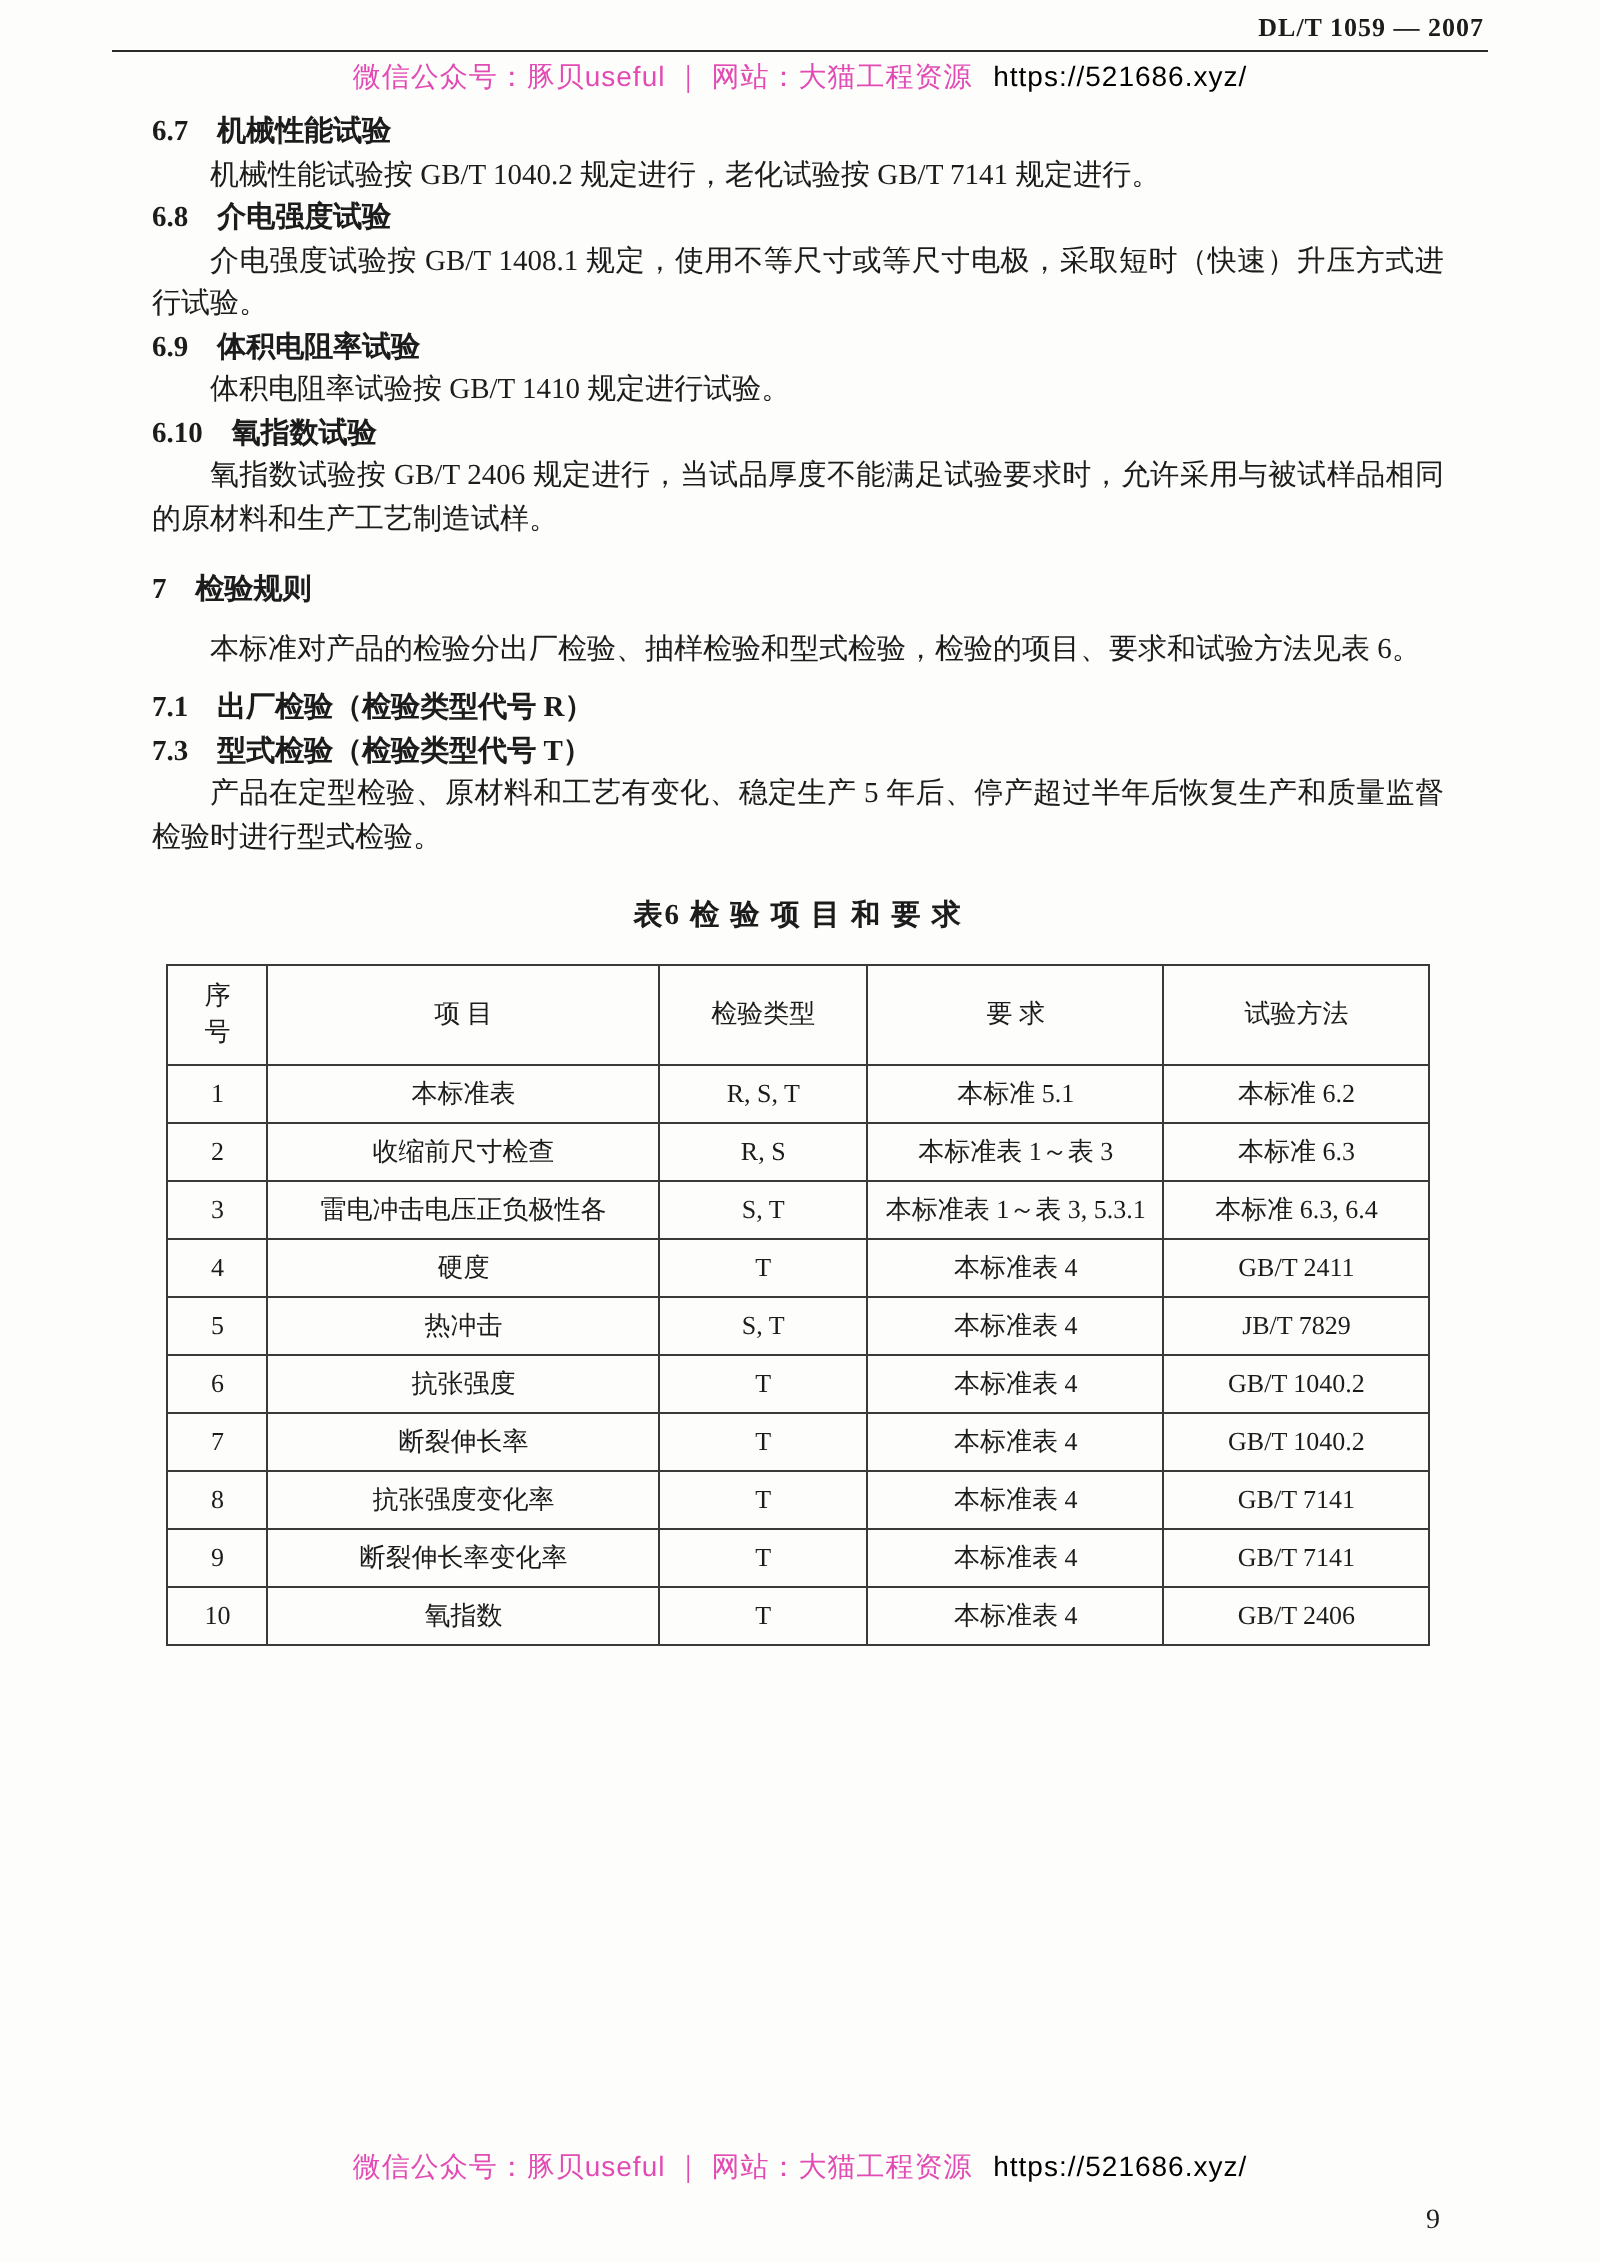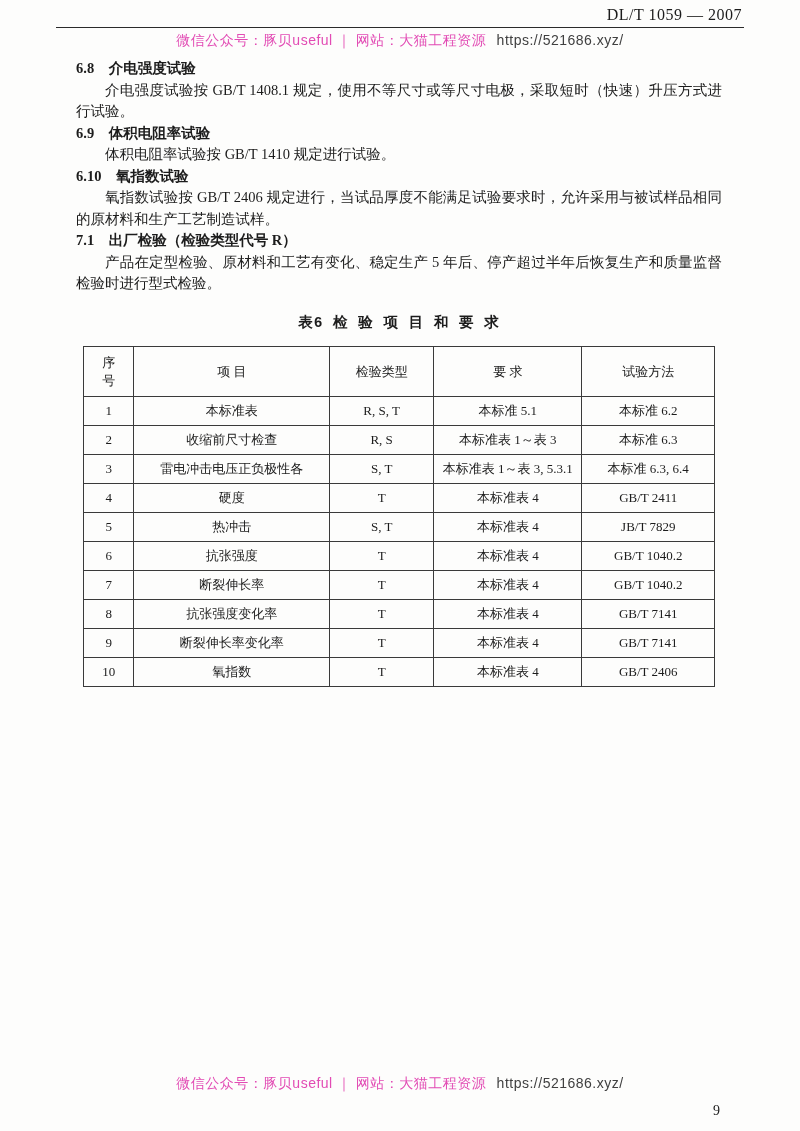--- a/index.html
+++ b/index.html
@@ -12,38 +12,38 @@
     color: #1c1c1c;
     font-family: "Liberation Serif", "DejaVu Serif", serif;
     overflow: hidden;
     box-sizing: border-box;
   }
   
   .header { padding-top: 6px; }
   .doc-number {
     text-align: right;
     margin: 0 58px 0 0;
-    font-size: 16px;
-    font-weight: 400;
+    font-size: 13px;
+    font-weight: 700;
     letter-spacing: 0.5px;
   }
   .header-rule {
     border: none;
     border-top: 1.6px solid #2a2a2a;
     margin: 3px 56px 0 56px;
   }
   .watermark {
     text-align: center;
     font-size: 14px;
     letter-spacing: 0.5px;
     color: #e24bb4;
     font-family: "Liberation Sans", "DejaVu Sans", sans-serif;
   }
   .watermark.top { margin-top: 4px; }
-  .watermark .wm-url { color: #404040; margin-left: 6px; text-align: center; }
+  .watermark .wm-url { color: #000000; margin-left: 6px; text-align: center; }
   
   .content {
     margin: 8px 78px 0 76px;
     font-size: 14.5px;
     line-height: 21.5px;
   }
   .heading { font-weight: 700; margin: 0; }
   .heading .h-num { margin-right: 1em; }
   .heading.chapter { margin: 14px 0 8px 0; }
   p.body-par {
@@ -52,21 +52,20 @@
     text-align: justify;
   }
   p.body-par.after-chapter { margin-bottom: 8px; }
   
   .table-title {
     text-align: center;
     font-weight: 700;
     font-size: 14.5px;
     margin: 18px 0 12px 0;
     letter-spacing: 1px;
-    font-family: Liberation Mono, monospace;
   }
   table.spec {
     width: 632px;
     margin: 0 auto;
     border-collapse: collapse;
     font-size: 13px;
     table-layout: fixed;
   }
   table.spec th, table.spec td {
     border: 1px solid #3a3a3a;
@@ -103,20 +102,26 @@
     <div class="doc-number">DL/T 1059 — 2007</div>
     <hr class="header-rule">
     <div class="watermark top">
       <span>微信公众号：豚贝useful ｜ 网站：大猫工程资源</span>
       <span class="wm-url">https://521686.xyz/</span>
     </div>
   </div>
 
   <div class="content">
 
+    <div class="section">
+      <div class="heading">
+        <span class="h-num">6.7</span><span class="h-title">机械性能试验</span>
+      </div>
+      <p class="body-par">机械性能试验按 GB/T 1040.2 规定进行，老化试验按 GB/T 7141 规定进行。</p>
+    </div>
 
     <div class="section">
       <div class="heading">
         <span class="h-num">6.8</span><span class="h-title">介电强度试验</span>
       </div>
       <p class="body-par">介电强度试验按 GB/T 1408.1 规定，使用不等尺寸或等尺寸电极，采取短时（快速）升压方式进行试验。</p>
     </div>
 
     <div class="section">
       <div class="heading">
@@ -126,31 +131,40 @@
     </div>
 
     <div class="section">
       <div class="heading">
         <span class="h-num">6.10</span><span class="h-title">氧指数试验</span>
       </div>
       <p class="body-par">氧指数试验按 GB/T 2406 规定进行，当试品厚度不能满足试验要求时，允许采用与被试样品相同的原材料和生产工艺制造试样。</p>
     </div>
 
 
+    <div class="section">
+      <div class="heading chapter">
+        <span class="h-num">7</span><span class="h-title">检验规则</span>
+      </div>
+      <p class="body-par after-chapter">本标准对产品的检验分出厂检验、抽样检验和型式检验，检验的项目、要求和试验方法见表 6。</p>
+    </div>
 
     <div class="section">
       <div class="heading">
         <span class="h-num">7.1</span><span class="h-title">出厂检验（检验类型代号 R）</span>
       </div>
     </div>
 
     <div class="section">
     </div>
 
     <div class="section">
+      <div class="heading">
+        <span class="h-num">7.3</span><span class="h-title">型式检验（检验类型代号 T）</span>
+      </div>
       <p class="body-par">产品在定型检验、原材料和工艺有变化、稳定生产 5 年后、停产超过半年后恢复生产和质量监督检验时进行型式检验。</p>
     </div>
 
     <div class="table-title">表6  检 验 项 目 和 要 求</div>
 
     <table class="spec">
       <thead>
         <tr>
           <th class="c-no">序
 号</th>

